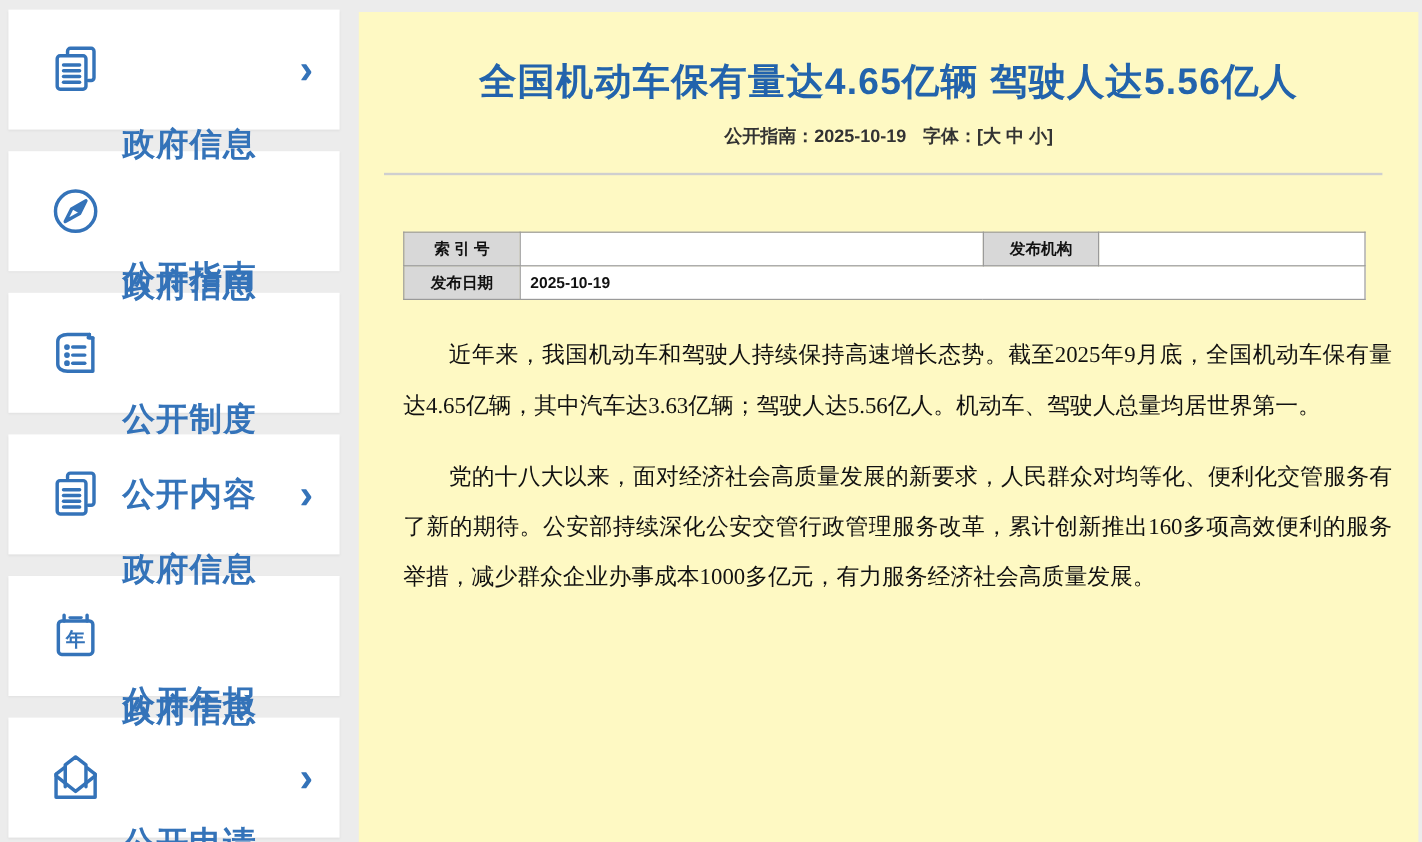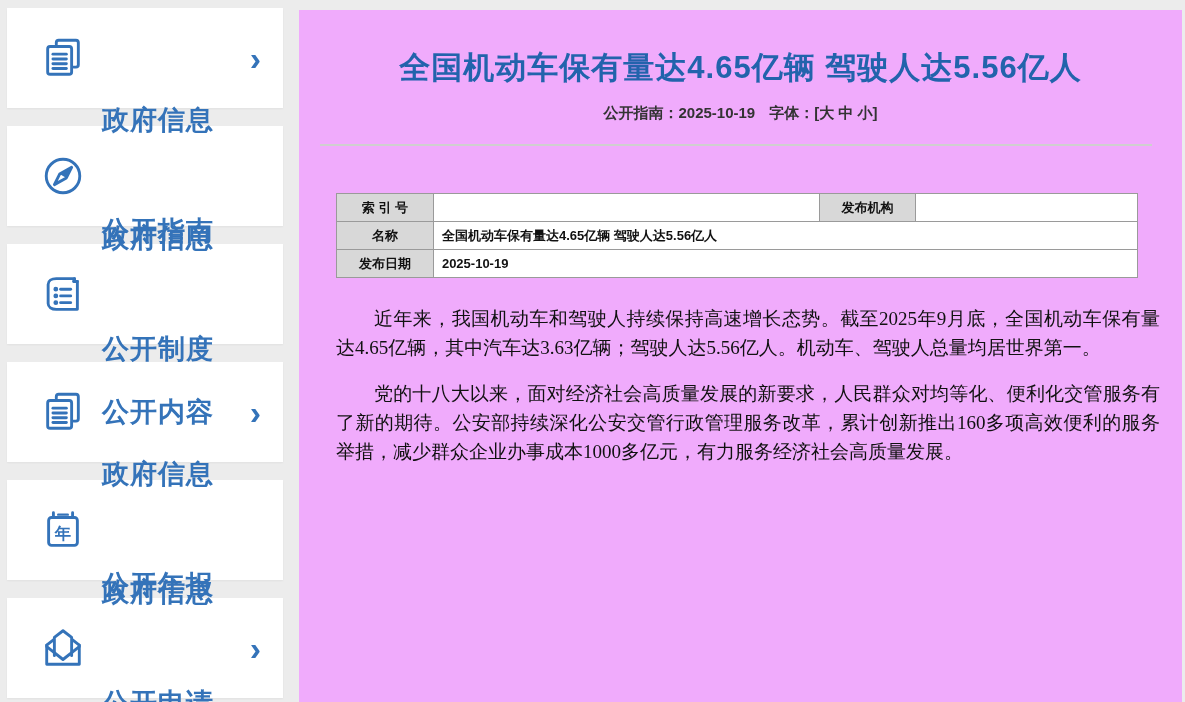--- a/index.html
+++ b/index.html
@@ -29,21 +29,21 @@
     color:#3473b9; font-weight:bold; font-size:27px; line-height:37px;
     letter-spacing:1px; white-space:pre;
   }
   .side-card .chev {
     position:absolute; right:22px; top:50%; transform:translateY(-50%);
     color:#3473b9; font-size:34px; font-weight:bold; line-height:1;
   }
   
   .main {
     position:absolute; left:299px; top:10px; width:883px; height:692px;
-    background:#f0abfc;
+    background:#fef9c3;
   }
   .article-title {
     margin-top:37px;
     text-align:center;
     color:#2263ac;
     font-size:31px;
     font-weight:bold;
     letter-spacing:1px;
   }
   .meta {
@@ -68,21 +68,21 @@
     font-weight:bold;
     color:#111111;
   }
   table.info tr.last th, table.info tr.last td { height:36px; }
   table.info th { background:#d8d8d8; text-align:center; }
   table.info td { background:#ffffff; text-align:left; padding:0 8px; }
   .body-text { margin:26px 22px 0 37px; }
   .body-text p {
     font-family:"Liberation Serif", "DejaVu Serif", serif;
     font-size:19px;
-    line-height:29px;
+    line-height:42px;
     color:#111111;
     text-indent:2em;
     text-align:justify;
     margin-bottom:17px;
   }
 </style>
 </head>
 <body>
 
 <div class="sidebar">
@@ -202,24 +202,20 @@
         <col style="width:27.7%">
     </colgroup>
     <tbody>
         <tr>
       <th>索 引 号</th>
       <td></td>
       <th>发布机构</th>
       <td></td>
     </tr>
     <tr>
-      <th>名称</th>
-      <td colspan="3">全国机动车保有量达4.65亿辆 驾驶人达5.56亿人</td>
-    </tr>
-    <tr>
       <th>发布日期</th>
       <td colspan="3">2025-10-19</td>
     </tr>
   </tbody>
     </table>
 
   <div class="body-text">
     <p>近年来，我国机动车和驾驶人持续保持高速增长态势。截至2025年9月底，全国机动车保有量达4.65亿辆，其中汽车达3.63亿辆；驾驶人达5.56亿人。机动车、驾驶人总量均居世界第一。</p>
     <p>党的十八大以来，面对经济社会高质量发展的新要求，人民群众对均等化、便利化交管服务有了新的期待。公安部持续深化公安交管行政管理服务改革，累计创新推出160多项高效便利的服务举措，减少群众企业办事成本1000多亿元，有力服务经济社会高质量发展。</p>
   </div>

